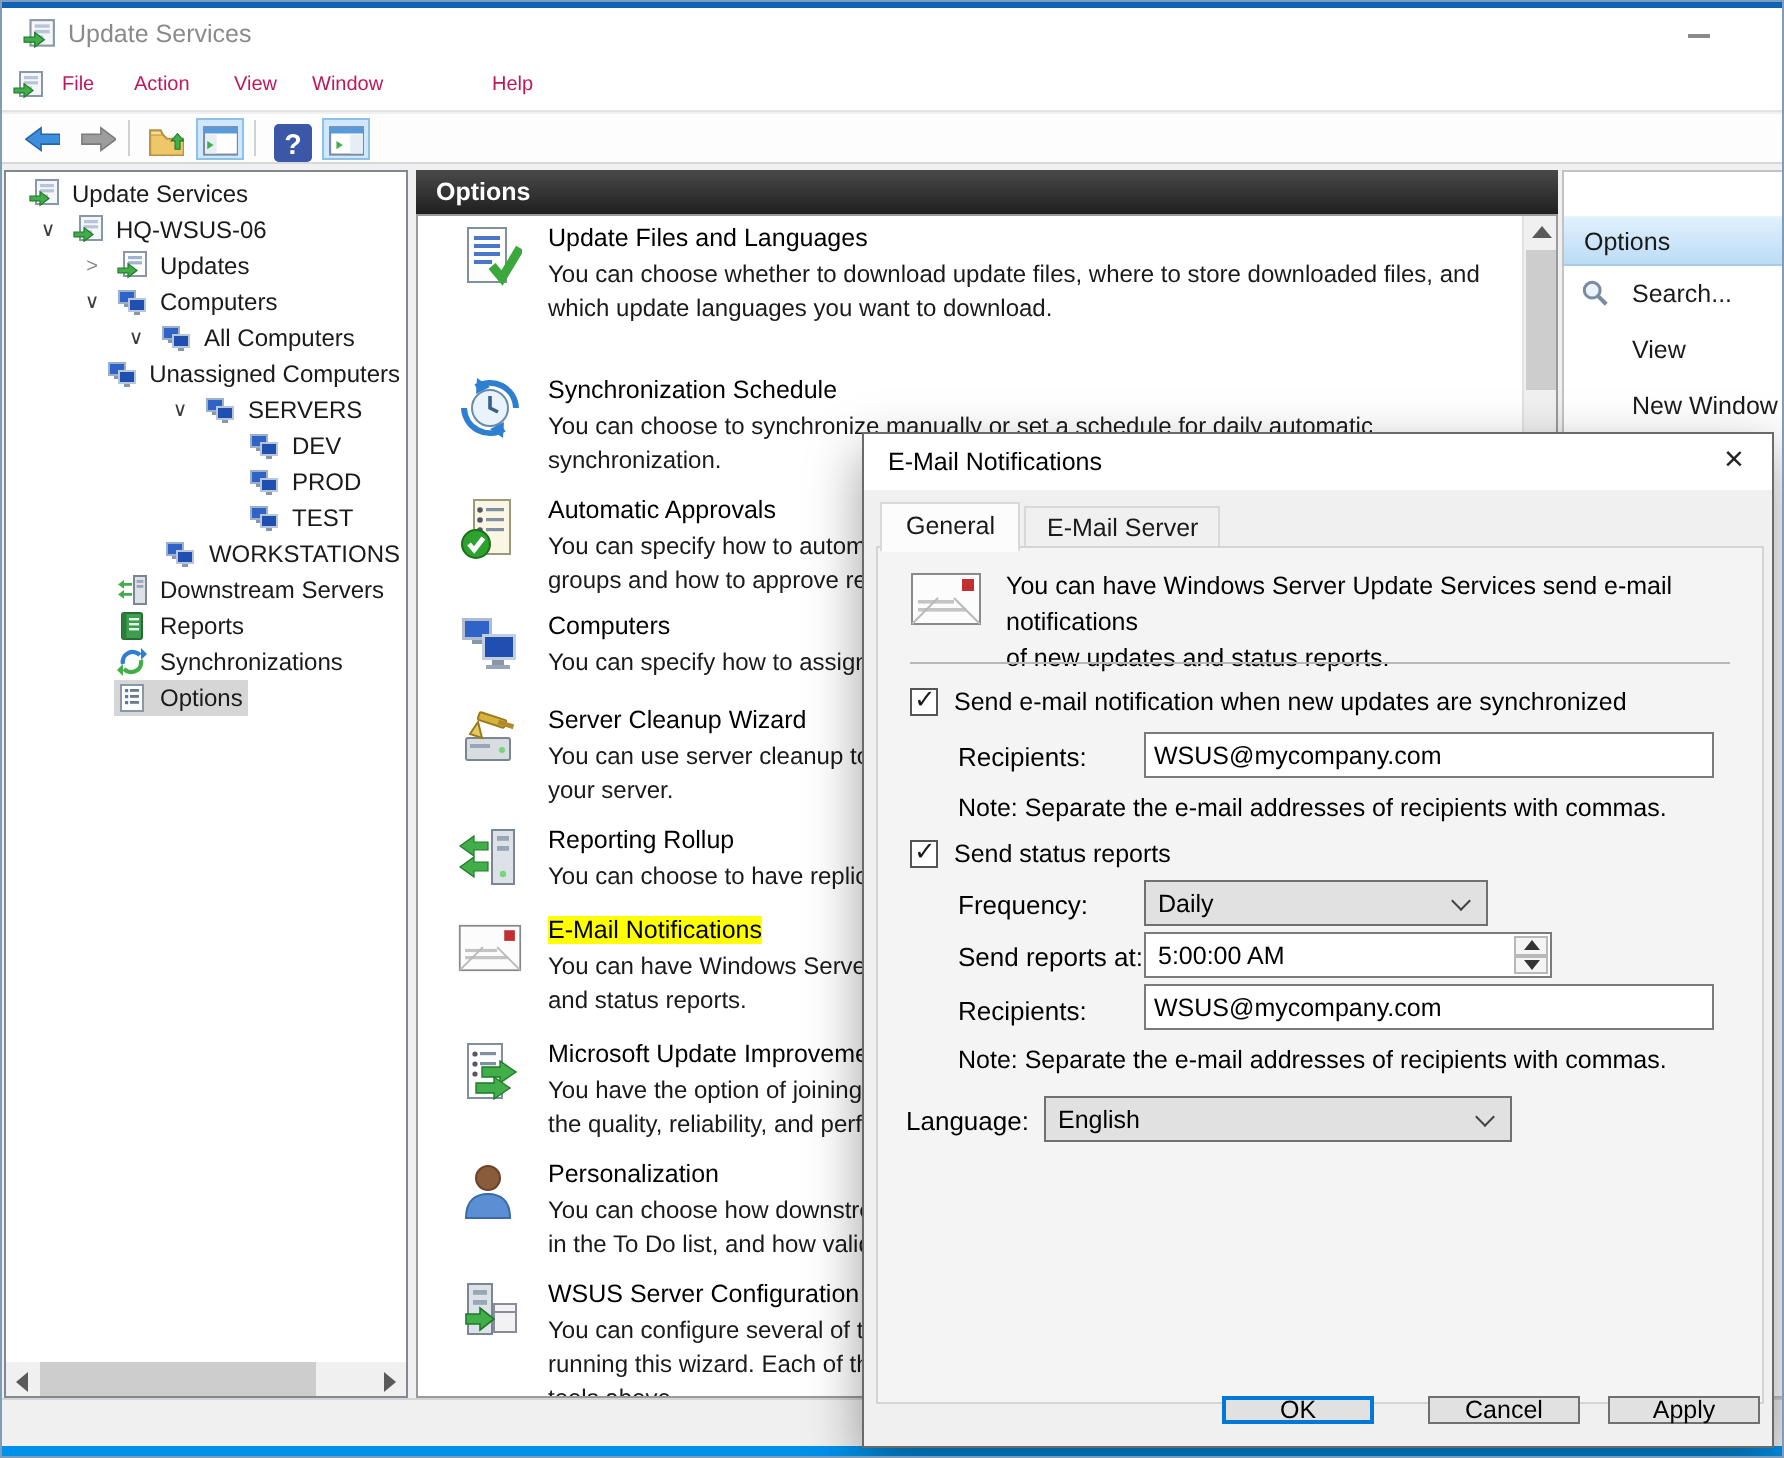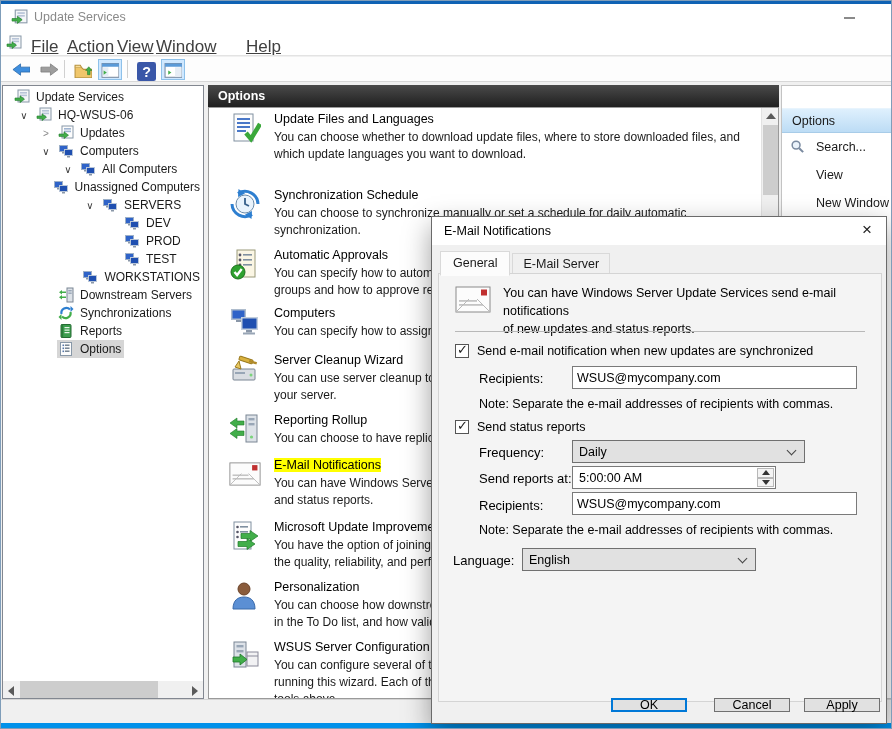--- a/index.html
+++ b/index.html
@@ -10,21 +10,21 @@
   
   .top-accent { position:absolute; left:0; top:0; width:892px; height:3px; background:#0f62b4; }
   .titlebar { position:absolute; left:0; top:3px; width:892px; height:27px; background:#ffffff; }
   .titlebar .appico { position:absolute; left:10px; top:5px; width:17px; height:17px; }
   .titlebar .ttext { position:absolute; left:33px; top:6px; font-size:12.5px; color:#8a8a8a; }
   .win-min { position:absolute; left:843px; top:16px; width:11px; height:2px; background:#8a8a8a; }
 
   .menubar { position:absolute; left:0; top:30px; width:892px; height:25px; background:#ffffff;
              border-bottom:1px solid #e3e3e3; }
   .menubar .appico { position:absolute; left:5px; top:4px; width:16px; height:16px; }
-  .menu-item { position:absolute; top:4px; font-size:17px; color:#404040; padding:2px 4px;text-decoration:underline; }
+  .menu-item { position:absolute; top:4px; font-size:10px; color:#be185d; padding:2px 4px; }
 
   .toolbar { position:absolute; left:0; top:56px; width:892px; height:25px; background:#fdfdfd;
              border-bottom:1px solid #d7d7d7; }
   .tb-btn { position:absolute; top:2px; width:24px; height:21px; display:flex; align-items:center;
             justify-content:center; border:1px solid transparent; }
   .tb-btn.toggled { background:#cfe8ff; border:1px solid #8ec1ea; }
   .tb-sep { position:absolute; top:3px; width:1px; height:18px; background:#d0d0d0; }
 
   
   .pane-hdr { position:absolute; height:22px; background:linear-gradient(#4a4a4a,#1f1f1f);
@@ -362,39 +362,39 @@
               <polygon points="8,4.5 4,4.5 4,3 1,5.2 4,7.4 4,5.9 8,5.9" fill="#42ae4a"></polygon>
               <polygon points="8,9.5 4,9.5 4,8 1,10.2 4,12.4 4,10.9 8,10.9" fill="#42ae4a"></polygon>
             </svg></span>
           <span class="tlabel">Downstream Servers</span>
         </span>
       </div>
       <div class="tree-row">
         <span class="sp" style="width:54px"></span>
         <span class="grp">
           <span class="ticon"><svg viewBox="0 0 16 16">
-              <path d="M3.5 9 A 5 5 0 0 1 12 4.5" fill="none" stroke="#2e7fd0" stroke-width="2.2"></path>
-              <polygon points="12.5,1 12.5,7 15.5,4" fill="#2e7fd0"></polygon>
-              <path d="M12.5 7 A 5 5 0 0 1 4 11.5" fill="none" stroke="#42ae4a" stroke-width="2.2"></path>
-              <polygon points="3.5,15 3.5,9 0.5,12" fill="#42ae4a"></polygon>
-            </svg></span>
-          <span class="tlabel">Synchronizations</span>
-        </span>
-      </div>
-      <div class="tree-row">
-        <span class="sp" style="width:54px"></span>
-        <span class="grp">
-          <span class="ticon"><svg viewBox="0 0 16 16">
               <rect x="3" y="1.5" width="10" height="13" rx="1" fill="#3d9e4f" stroke="#256b33"></rect>
               <rect x="3" y="1.5" width="2.2" height="13" fill="#2c7d3c"></rect>
               <rect x="6.5" y="4" width="5" height="1.2" fill="#e8f5ea"></rect>
               <rect x="6.5" y="6.5" width="5" height="1.2" fill="#e8f5ea"></rect>
               <rect x="6.5" y="9" width="5" height="1.2" fill="#e8f5ea"></rect>
             </svg></span>
           <span class="tlabel">Reports</span>
+        </span>
+      </div>
+      <div class="tree-row">
+        <span class="sp" style="width:54px"></span>
+        <span class="grp">
+          <span class="ticon"><svg viewBox="0 0 16 16">
+              <path d="M3.5 9 A 5 5 0 0 1 12 4.5" fill="none" stroke="#2e7fd0" stroke-width="2.2"></path>
+              <polygon points="12.5,1 12.5,7 15.5,4" fill="#2e7fd0"></polygon>
+              <path d="M12.5 7 A 5 5 0 0 1 4 11.5" fill="none" stroke="#42ae4a" stroke-width="2.2"></path>
+              <polygon points="3.5,15 3.5,9 0.5,12" fill="#42ae4a"></polygon>
+            </svg></span>
+          <span class="tlabel">Synchronizations</span>
         </span>
       </div>
       <div class="tree-row">
         <span class="sp" style="width:54px"></span>
         <span class="grp selected">
           <span class="ticon"><svg viewBox="0 0 16 16">
               <rect x="2.5" y="1.5" width="11" height="13" fill="#fdfdfd" stroke="#8898a8"></rect>
               <rect x="4.5" y="3.5" width="1.6" height="1.6" fill="#5577aa"></rect>
               <rect x="7" y="3.5" width="4.5" height="1.4" fill="#6a7a8a"></rect>
               <rect x="4.5" y="6.5" width="1.6" height="1.6" fill="#5577aa"></rect>
@@ -638,21 +638,21 @@
     <input class="tbox" style="left: 133px; top: 92px; width: 285px;" value="WSUS@mycompany.com">
     <div class="fnote" style="left:40px; top:123px;">Note: Separate the e-mail addresses of recipients with commas.</div>
 
     <div class="cbrow" style="left:16px; top:146px;">
       <span class="cbox">
           <span class="chk">✓</span>
         </span>
       <span class="cblabel">Send status reports</span>
     </div>
     <div class="flabel" style="left:40px; top:171px;">Frequency:</div>
-    <div class="combo" style="left:133px; top:166px; width:233px;">
+    <div class="combo" style="left:133px; top:166px; width:172px;">
       <span>Daily</span>
       <span class="chev"></span>
     </div>
 
     <div class="flabel" style="left:40px; top:197px;">Send reports at:</div>
     <div class="spinner" style="left:133px; top:192px; width:204px;">
       <span>5:00:00 AM</span>
       <span class="spinbtns">
         <span class="spinbtn">
             <span class="tri-up"></span>

